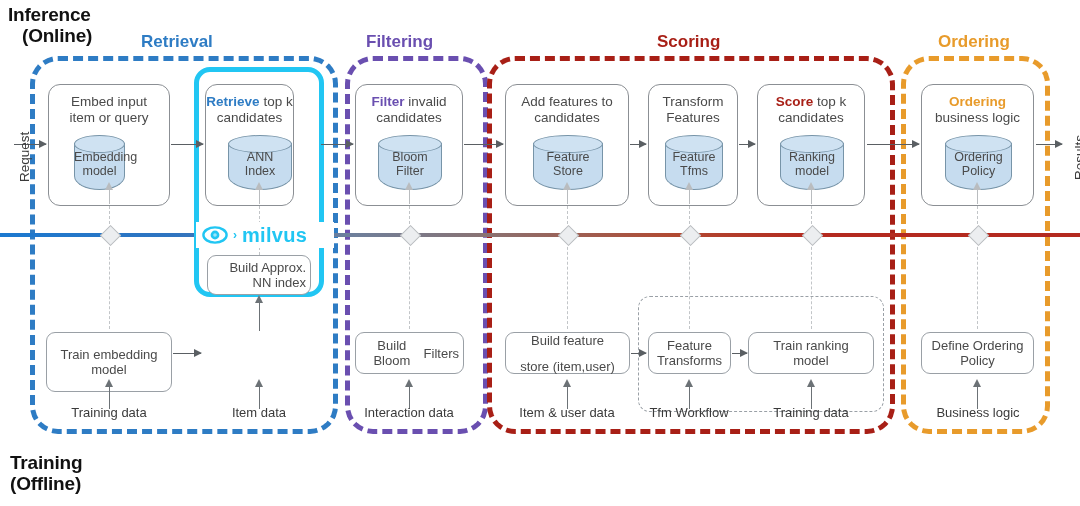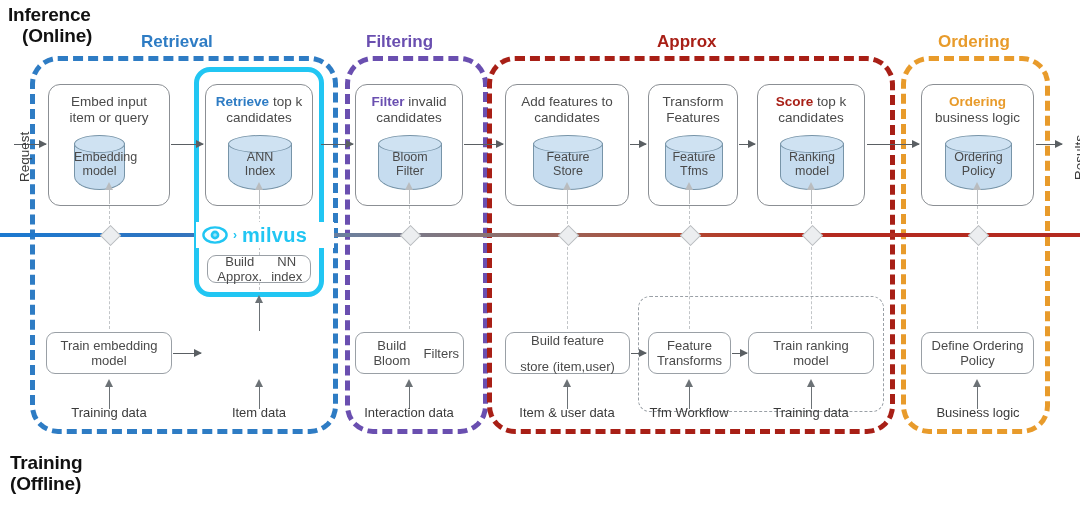--- a/index.html
+++ b/index.html
@@ -82,21 +82,21 @@
     <div>(Offline)</div>
   </div>
 
   <div class="stage-box" id="box-retrieval" style="left:30px;top:56px;width:308px;height:378px;border-color:#2e7cc4;"></div>
   <div class="stage-label" style="left:141px;top:33px;color:#2e7cc4;">Retrieval</div>
 
   <div class="stage-box" id="box-filtering" style="left:345px;top:56px;width:143px;height:378px;border-color:#6a4fb0;"></div>
   <div class="stage-label" style="left:366px;top:33px;color:#6a4fb0;">Filtering</div>
 
   <div class="stage-box" id="box-scoring" style="left:487px;top:56px;width:408px;height:378px;border-color:#a81f16;"></div>
-  <div class="stage-label" style="left:657px;top:33px;color:#a81f16;">Approx</div>
+  <div class="stage-label" style="left:657px;top:33px;color:#a81f16;">Scoring</div>
 
   <div class="stage-box" id="box-ordering" style="left:901px;top:56px;width:149px;height:378px;border-color:#e89b2b;"></div>
   <div class="stage-label" style="left:938px;top:33px;color:#e89b2b;">Ordering</div>
 
   <div id="divider"></div>
 
   <div class="vdash" style="left:109px;top:206px;height:28px;"></div>
   <div class="vdash" style="left:109px;top:237px;height:92px;"></div>
   <div class="vdash" style="left:259px;top:206px;height:28px;"></div>
   <div class="vdash" style="left:259px;top:237px;height:58px;"></div>
@@ -138,21 +138,21 @@
     <div class="cyl" style="left:25px;top:50px;width:51px;height:55px;">
       <div class="body"></div>
         <div class="top"></div>
       <div class="lbl">
         <span>Embedding</span><br>
         <span>model</span>
       </div>
     </div>
   </div>
 
-  <div class="card" style="left:205px;top:84px;width:108px;height:122px;">
+  <div class="card" style="left:205px;top:84px;width:89px;height:122px;">
     <div class="card-title">
       <b style="color:#2e7cc4">Retrieve</b><span> top k</span><br>
       <span>candidates</span>
     </div>
     <div class="cyl" style="left:22px;top:50px;width:64px;height:55px;">
       <div class="body"></div>
         <div class="top"></div>
       <div class="lbl">
         <span>ANN</span><br>
         <span>Index</span>
@@ -240,29 +240,29 @@
   <div class="harrow" style="left:321px;top:144px;width:32px;"></div>
   <div class="harrow" style="left:464px;top:144px;width:39px;"></div>
   <div class="harrow" style="left:630px;top:144px;width:16px;"></div>
   <div class="harrow" style="left:739px;top:144px;width:16px;"></div>
   <div class="harrow" style="left:867px;top:144px;width:52px;"></div>
   <div class="harrow" style="left:1036px;top:144px;width:26px;"></div>
 
   <div class="vlabel" style="left:17px;top:182px;">Request</div>
   <div class="vlabel" style="left:1072px;top:180px;">Results</div>
 
-  <div class="obox" style="left:207px;top:255px;width:104px;height:28px;flex-direction:row;">
+  <div class="obox" style="left:207px;top:255px;width:104px;height:40px;flex-direction:column;align-items:flex-end;">
     <span>Build Approx.</span>
     <span>NN index</span>
   </div>
   <div class="varrow" style="left:259px;top:303px;height:28px;"></div>
 
   <div id="tfm-workflow-box" style="left:638px;top:296px;width:246px;height:116px;"></div>
 
-  <div class="obox" style="left:46px;top:332px;width:126px;height:42px;flex-direction:column;">
+  <div class="obox" style="left:46px;top:332px;width:126px;height:60px;flex-direction:column;">
     <span>Train embedding</span>
     <span>model</span>
   </div>
   <div class="obox" style="left:355px;top:332px;width:109px;height:42px;flex-direction:row;">
     <span>Build Bloom</span>
     <span>Filters</span>
   </div>
   <div class="obox" style="left:505px;top:332px;width:125px;height:42px;flex-direction:column;gap:11px;">
     <span>Build feature</span>
     <span>store (item,user)</span>

